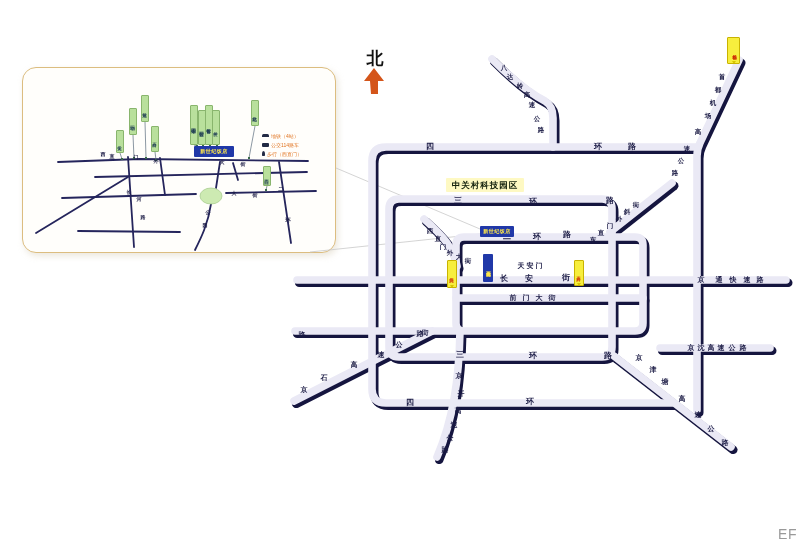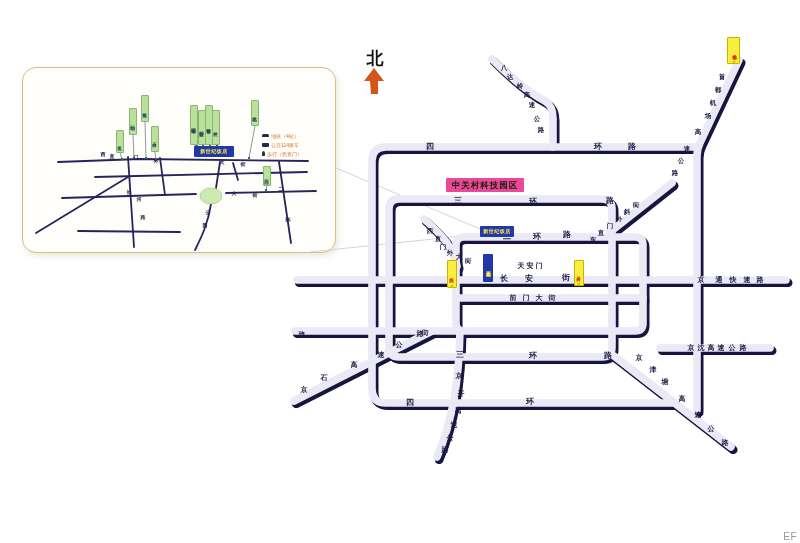--- a/index.html
+++ b/index.html
@@ -18,30 +18,30 @@
           writing-mode:vertical-rl;text-orientation:upright;font-size:4.5px;line-height:7px;
           color:#1c3a52;text-align:center;overflow:hidden;}
   .ylabel{position:absolute;background:#f7ee3d;border:.5px solid #c9b300;border-radius:1px;
           writing-mode:vertical-rl;text-orientation:upright;font-size:4.5px;line-height:9px;
           color:#cc2200;text-align:center;overflow:hidden;}
   .ylabel:after{content:"";position:absolute;left:50%;bottom:-3px;margin-left:-2px;
           border:2px solid transparent;border-top:3px solid #d8c400;}
   .blabel{position:absolute;background:#2038a8;color:#ffe84a;font-size:5px;font-weight:700;
           line-height:11px;text-align:center;letter-spacing:.5px;overflow:hidden;border-radius:1px;}
   .blabel.v{writing-mode:vertical-rl;text-orientation:upright;line-height:10px;letter-spacing:0;font-size:4.5px;}
-  .area-label{position:absolute;background:#ec4899;color:#14220d;font-weight:700;font-size:8.5px;
+  .area-label{position:absolute;background:#fef9c3;color:#14220d;font-weight:700;font-size:8.5px;
           line-height:14px;text-align:center;letter-spacing:1px;border-radius:1px;}
   
   .legend{position:absolute;left:262px;top:131px;width:70px;}
   .legend .row{display:flex;align-items:center;height:9px;color:#e0731f;font-size:5px;white-space:nowrap;}
   .ic{display:inline-block;background:#222a44;margin-right:2px;}
   .ic-car{width:7px;height:3.5px;border-radius:1.5px 1.5px 0 0;}
   .ic-bus{width:7px;height:4px;border-radius:1px;}
   .ic-walk{width:3px;height:5.5px;border-radius:50% 50% 20% 20%;}
-  .footer-code{position:absolute;right:3px;bottom:1px;font-size:10px;color:#999;letter-spacing:.5px;}
+  .footer-code{position:absolute;right:3px;bottom:1px;font-size:14px;color:#999;letter-spacing:.5px;}
 </style>
 </head>
 <body>
 
 <div class="map-wrap">
 
   <div class="inset-box"></div>
 
   <svg width="800" height="543" viewBox="0 0 800 543">
     <defs>

